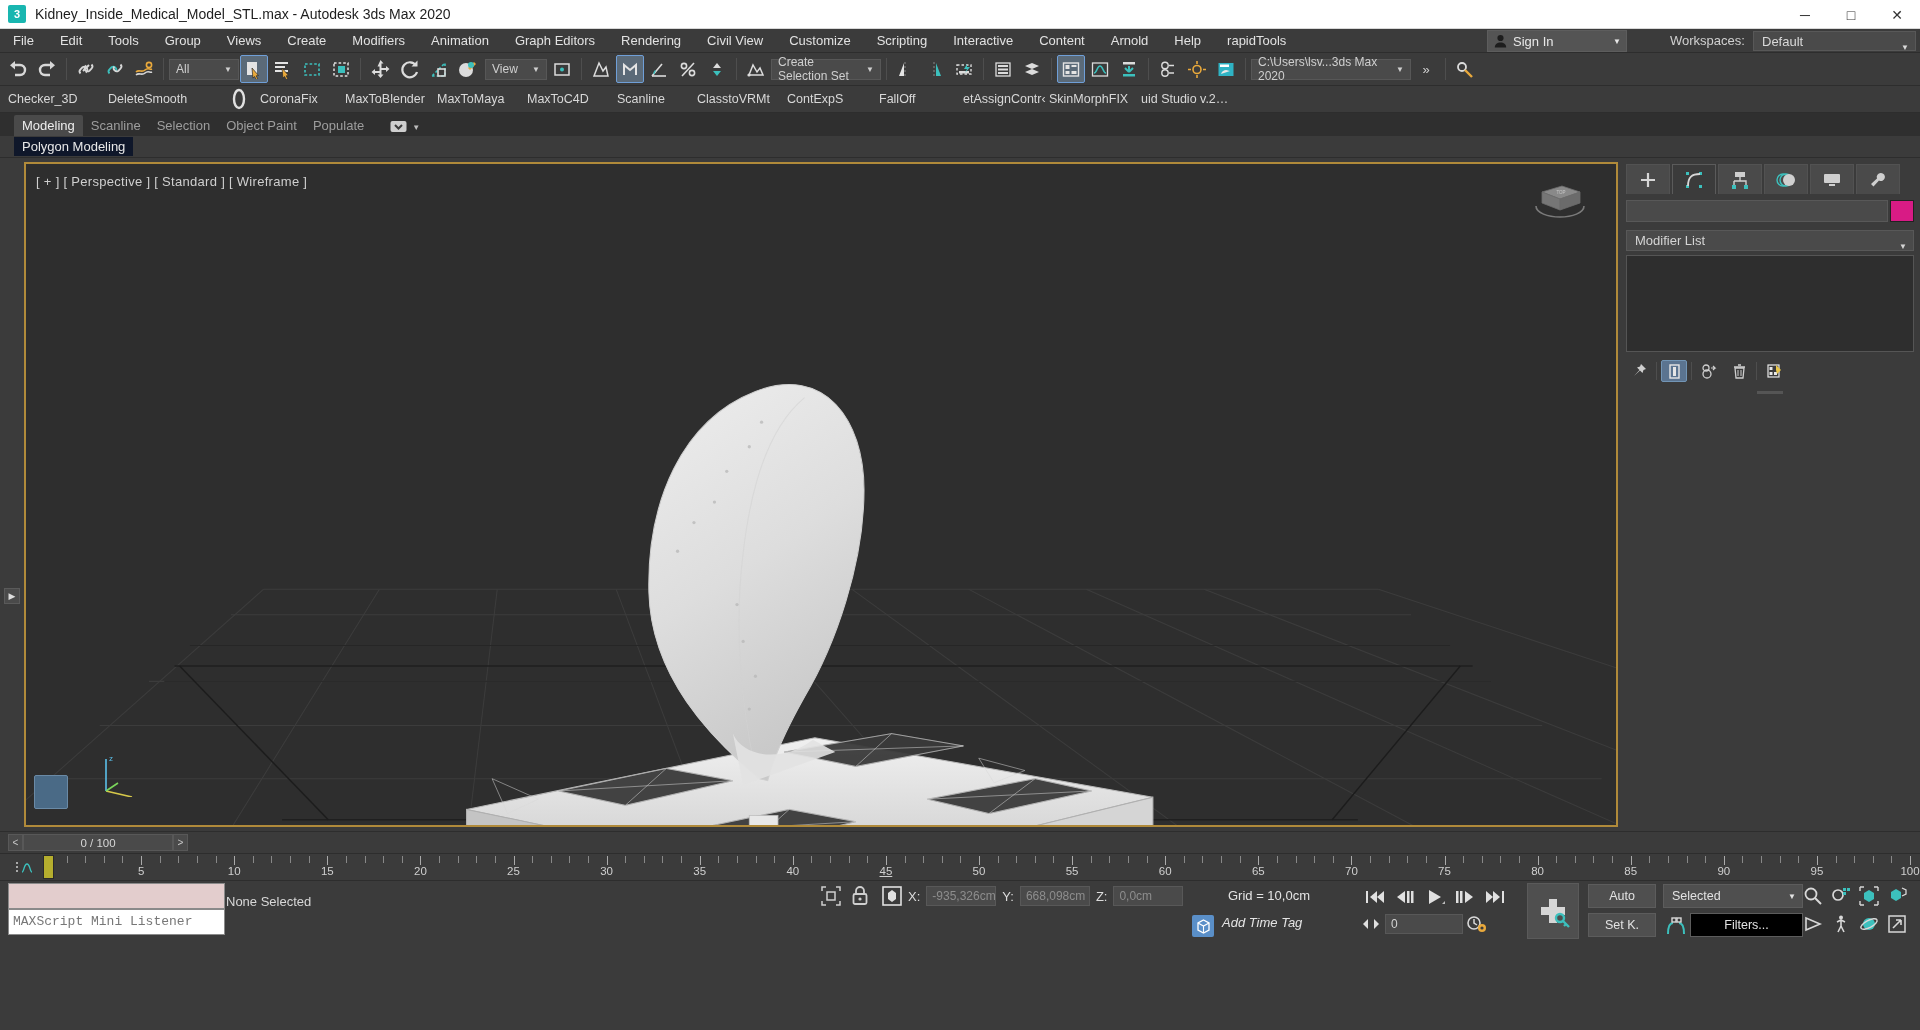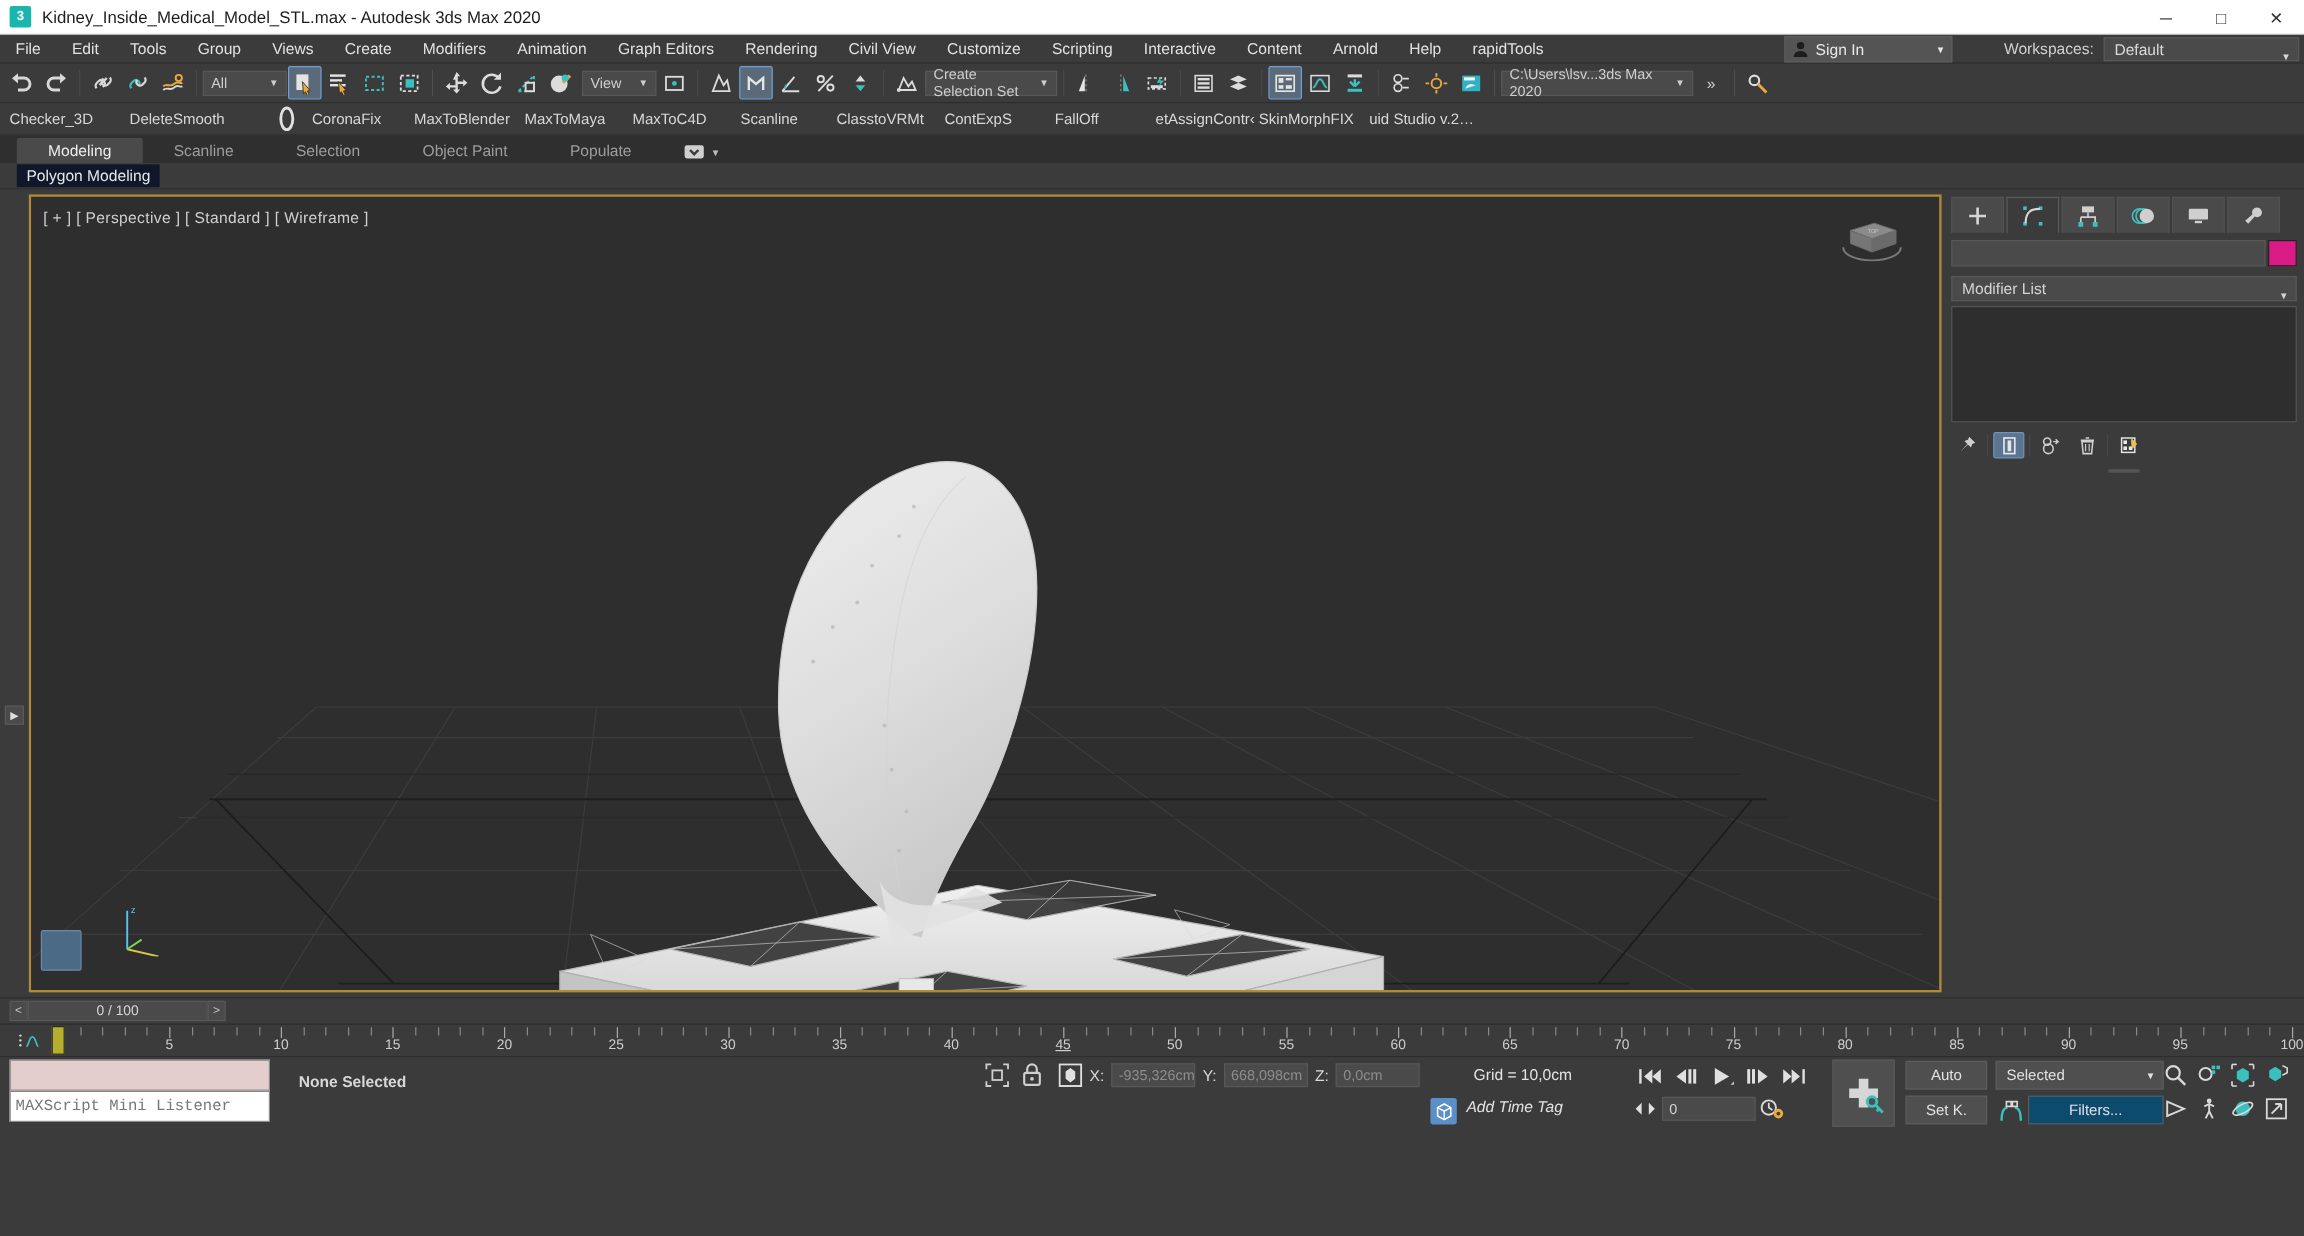--- a/index.html
+++ b/index.html
@@ -71,21 +71,21 @@
     border-bottom:1px solid #2d2d2d; font-size:12.5px; color:#d8d8d8;
     padding-left:8px; overflow:hidden;
   }
   .plug{ white-space:nowrap; flex:0 0 auto; }
   
   .ribbon{
     height:23px; background:#2f2f2f; display:flex; align-items:flex-end;
     padding-left:14px;
   }
   .rtab{
-    height:21px; line-height:21px; padding:0 26px; color:#9d9d9d; font-size:13px;
+    height:21px; line-height:21px; padding:0 8px; color:#9d9d9d; font-size:13px;
     background:transparent;
   }
   .rtab.active{ background:#4a4a4a; color:#ededed; border-top-left-radius:2px;
     border-top-right-radius:2px; }
   .ribbon-sub{
     height:22px; background:#3b3b3b; display:flex; align-items:center;
     padding-left:14px; border-bottom:1px solid #2d2d2d;
   }
   .polymod{ background:#0f172a; color:#e8e8e8; font-size:13px; padding:2px 8px; }
   
@@ -168,21 +168,21 @@
     transform:translateX(-50%); }
   .playhead{ position:absolute; top:1px; width:11px;height:24px;
     background:#b5ae2e; border:1px solid #2a2a2a; }
   
   .statusbar{ height:64px; background:#3b3b3b; display:flex; position:relative; }
   .mini-listener{ width:225px; padding:2px 0 0 8px; }
   .ml-top{ height:26px; background:#e3cdcd; border:1px solid #8a8a8a; }
   .ml-bot{ height:26px; background:#ffffff; border:1px solid #8a8a8a;
     color:#777; font-family:"Liberation Mono", monospace; font-size:13px;
     padding-left:4px; line-height:24px; }
-  .status-texts{ width:400px; padding-left:24px; padding-top:5px;font-weight:bold; }
+  .status-texts{ width:400px; padding-left:1px; padding-top:5px; }
   .status-line{ font-size:13px; color:#d8d8d8; line-height:31px; }
   .coords{ position:absolute; left:820px; top:4px; display:flex; align-items:center; gap:6px;}
   .cfield{
     width:70px;height:20px;background:#4a4a4a;border:1px solid #585858;
     color:#8d8d8d;font-size:12px; display:flex;align-items:center;padding-left:5px;
   }
   .clabel{ font-size:13px; color:#dcdcdc; }
   .gridtxt{ position:absolute; left:1228px; top:7px; font-size:13px; color:#e4e4e4;}
   .addtag{ position:absolute; left:1192px; top:34px; display:flex; align-items:flex-start; gap:8px;font-style:italic;}
   .addtag-ico{ width:22px;height:22px;background:#5a8fc8;border-radius:2px;
@@ -199,21 +199,21 @@
     background:#4f4f4f;border:1px solid #5c5c5c;color:#e2e2e2;font-size:12.5px;
     display:flex;align-items:center;justify-content:center;}
   .setkey{ position:absolute; left:1588px; top:32px; width:68px;height:24px;
     background:#4f4f4f;border:1px solid #5c5c5c;color:#e2e2e2;font-size:12.5px;
     display:flex;align-items:center;justify-content:center;}
   .selsets{ position:absolute; left:1663px; top:3px; width:140px;height:24px;
     background:#4f4f4f;border:1px solid #5c5c5c;color:#e2e2e2;font-size:12.5px;
     display:flex;align-items:center;padding-left:8px;}
   .selsets .caret{ margin-left:auto;margin-right:6px;font-size:8px; }
   .filters{ position:absolute; left:1690px; top:32px; width:113px;height:24px;
-    background:#0c4a6e;border:1px solid #5c5c5c;color:#e2e2e2;font-size:12.5px;
+    background:#000000;border:1px solid #5c5c5c;color:#e2e2e2;font-size:12.5px;
     display:flex;align-items:center;justify-content:center;}
   .navicons{ position:absolute; left:1800px; top:2px; display:flex; flex-wrap:wrap;
     width:118px; gap:2px; }
   .navico{ width:26px;height:26px;display:flex;align-items:center;justify-content:center;}
   svg{ display:block; }
 </style>
 </head>
 <body>
 
 <div class="titlebar">

